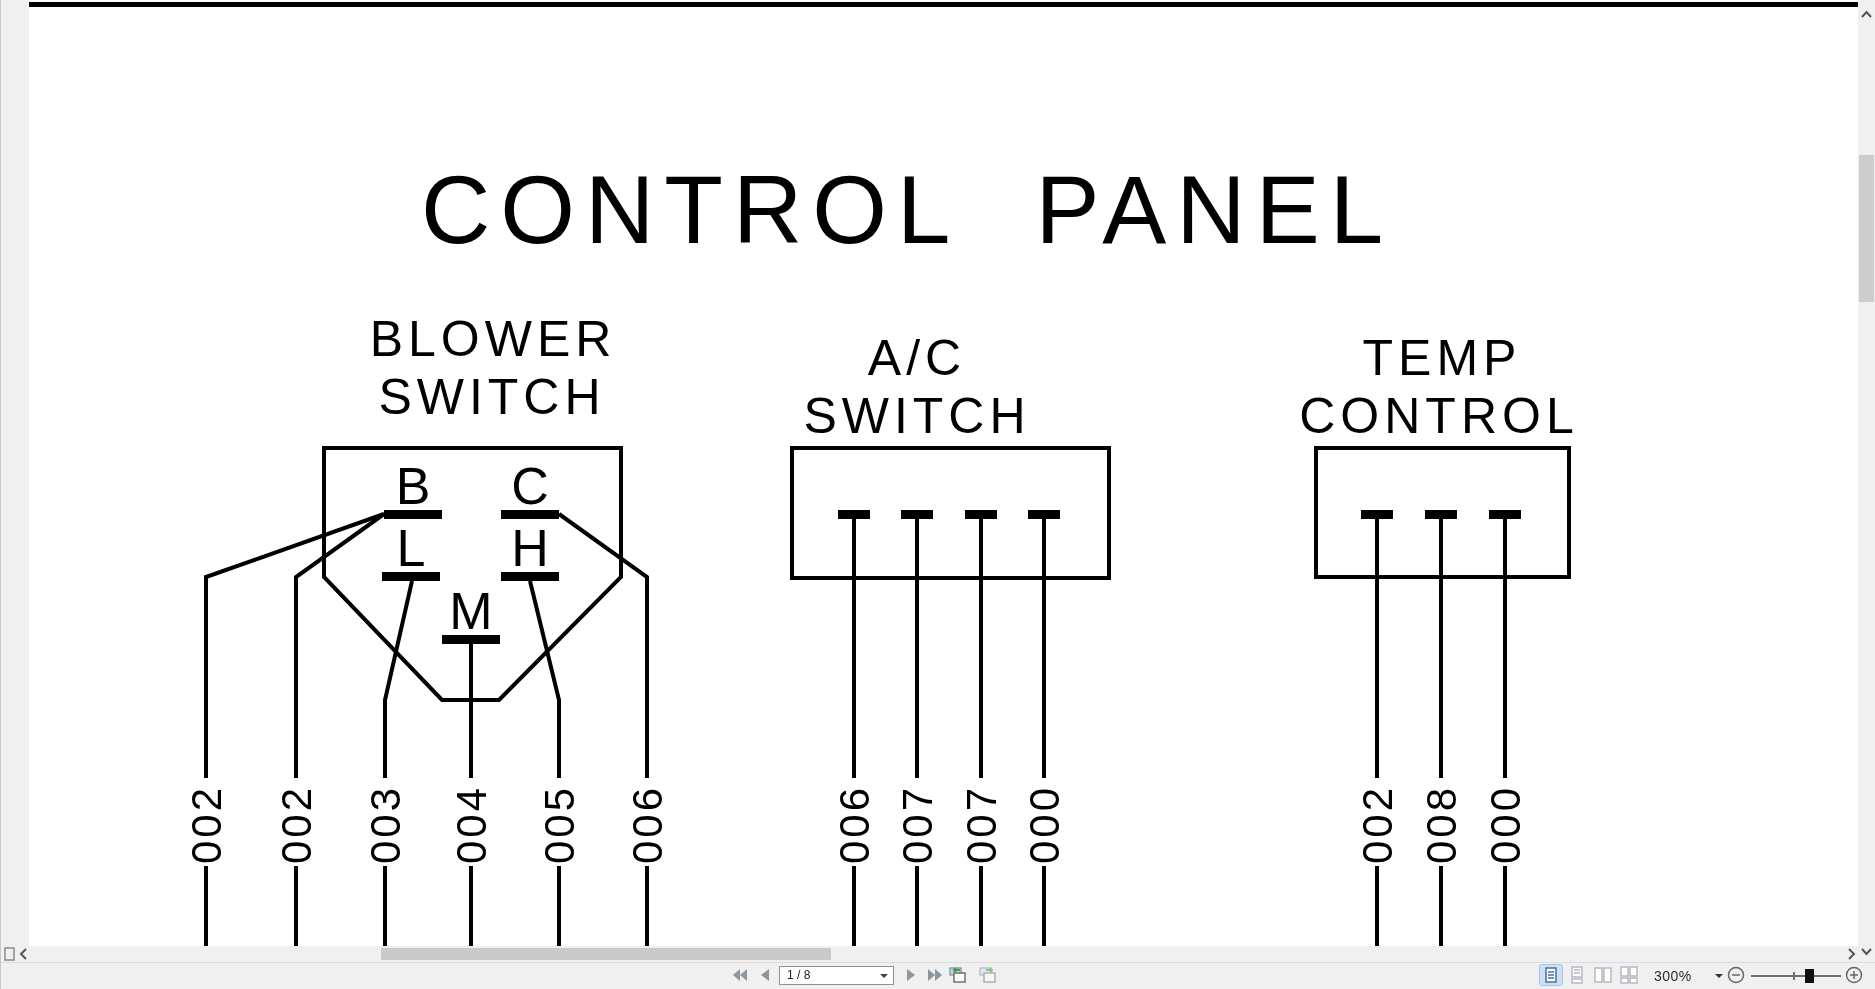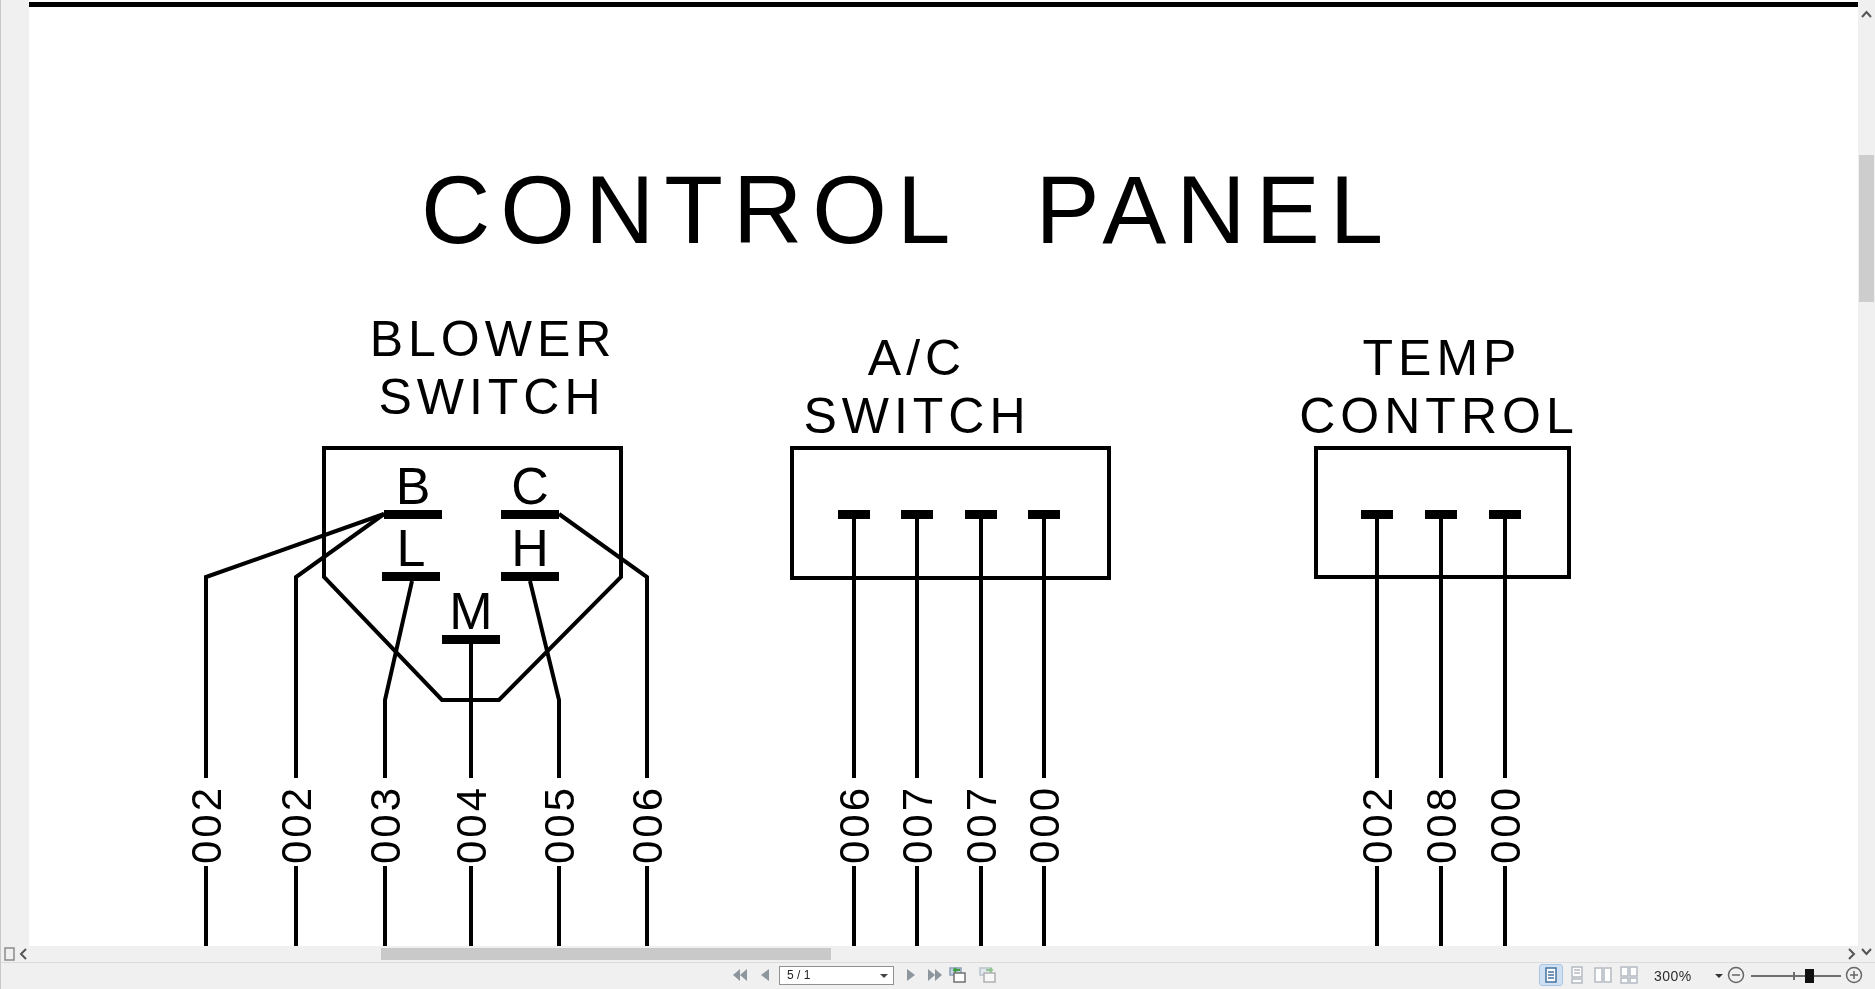--- a/index.html
+++ b/index.html
@@ -195,21 +195,21 @@
 
   <svg class="sbtn" style="left:729px;" width="20" height="20">
     <polygon points="10,4 3,10 10,16" fill="#8e969d"></polygon>
     <polygon points="17,4 10,10 17,16" fill="#8e969d"></polygon>
   </svg>
   <svg class="sbtn" style="left:755px;" width="20" height="20">
     <polygon points="13,4 5,10 13,16" fill="#8e969d"></polygon>
   </svg>
 
   <div class="pagebox">
-    <span>5 / 1</span>
+    <span>1 / 8</span>
     <span class="caret"></span>
   </div>
 
   <svg class="sbtn" style="left:900px;" width="20" height="20">
     <polygon points="6,4 14,10 6,16" fill="#8e969d"></polygon>
   </svg>
   <svg class="sbtn" style="left:924px;" width="20" height="20">
     <polygon points="3,4 10,10 3,16" fill="#8e969d"></polygon>
     <polygon points="10,4 17,10 10,16" fill="#8e969d"></polygon>
   </svg>

